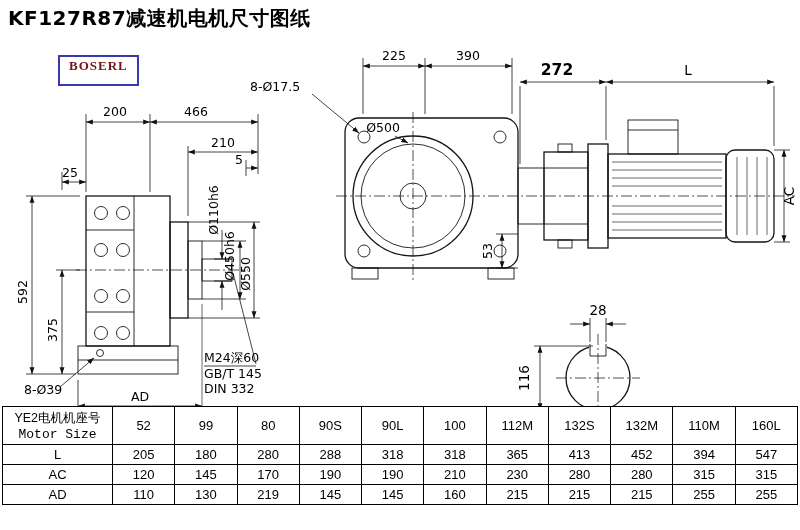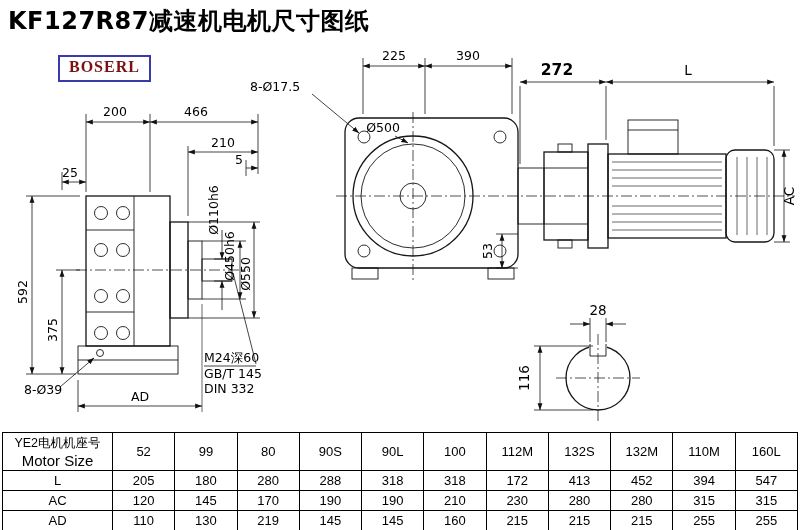--- a/index.html
+++ b/index.html
@@ -1,39 +1,39 @@
 <!DOCTYPE html>
 <html><head>
 <meta charset="utf-8">
 <style>
   * { margin:0; padding:0; box-sizing:border-box; }
   html,body { width:800px; height:530px; }
   body { background:#fff; font-family:"Liberation Sans", sans-serif; position:relative; overflow:hidden; color:#000; }
-  .title { position:absolute; left:8px; top:5px; font-size:24px; font-weight:bold; letter-spacing:0.5px;
+  .title { position:absolute; left:8px; top:5px; font-size:20px; font-weight:bold; letter-spacing:0.5px;
            font-family:"DejaVu Sans", sans-serif; }
-  .brand { position:absolute; left:58px; top:55px; border:2px solid #3a3aad; padding:1px 9px 4px 9px;
-           font-family:"Liberation Serif", serif; font-size:16px; font-weight:bold; color:#7a1212; letter-spacing:1px; background:#fff; }
+  .brand { position:absolute; left:58px; top:55px; border:2px solid #3a3aad; padding:1px 9px 10px 9px;
+           font-family:"Liberation Serif", serif; font-size:13px; font-weight:bold; color:#7a1212; letter-spacing:1px; background:#fff; }
   svg.drawing { position:absolute; left:0; top:0; }
   
   .o { fill:none; stroke:#151515; stroke-width:1.3; }
   .l { fill:none; stroke:#151515; stroke-width:0.9; }
   .f { fill:none; stroke:#151515; stroke-width:0.65; }
   .d { fill:none; stroke:#151515; stroke-width:0.8; }
   .c { fill:none; stroke:#151515; stroke-width:0.75; stroke-dasharray:11 3 2 3; }
   text { font-family:"DejaVu Sans", sans-serif; fill:#000; }
   .t  { font-size:12.5px; }
   .t2 { font-size:13.5px; }
   .tb { font-size:15.5px; font-weight:bold; }
   
-  .sizes { position:absolute; left:2px; top:432px; width:796px; border-collapse:collapse; table-layout:fixed; background:#fff; }
+  .sizes { position:absolute; left:2px; top:406px; width:796px; border-collapse:collapse; table-layout:fixed; background:#fff; }
   .sizes th, .sizes td { border:1px solid #000; text-align:center; vertical-align:middle;
                          font-size:13px; font-weight:400; padding:0; height:20px; }
   .sizes thead th { height:38px; }
   .cn { font-size:12.5px; }
-  .en { font-family:Liberation Sans, sans-serif; font-size:15px; }
+  .en { font-family:Liberation Mono, monospace; font-size:13px; }
 </style>
 </head>
 <body>
 
 <h1 class="title">KF127R87减速机电机尺寸图纸</h1>
 <div class="brand"><span>BOSERL</span></div>
 
 <svg class="drawing" width="800" height="432" viewBox="0 0 800 432">
   <defs>
     <marker id="ar" viewBox="0 0 10 10" refX="9.5" refY="5" markerWidth="9" markerHeight="9" orient="auto-start-reverse">
@@ -235,21 +235,21 @@
   </thead>
   <tbody>
       <tr>
         <td>L</td>
         <td>205</td>
         <td>180</td>
         <td>280</td>
         <td>288</td>
         <td>318</td>
         <td>318</td>
-        <td>172</td>
+        <td>365</td>
         <td>413</td>
         <td>452</td>
         <td>394</td>
         <td>547</td>
       </tr>
       <tr>
         <td>AC</td>
         <td>120</td>
         <td>145</td>
         <td>170</td>

